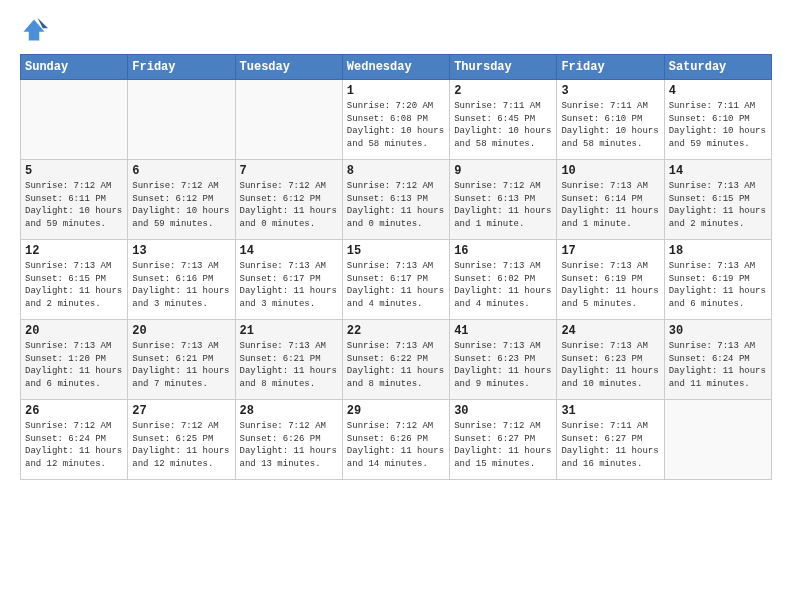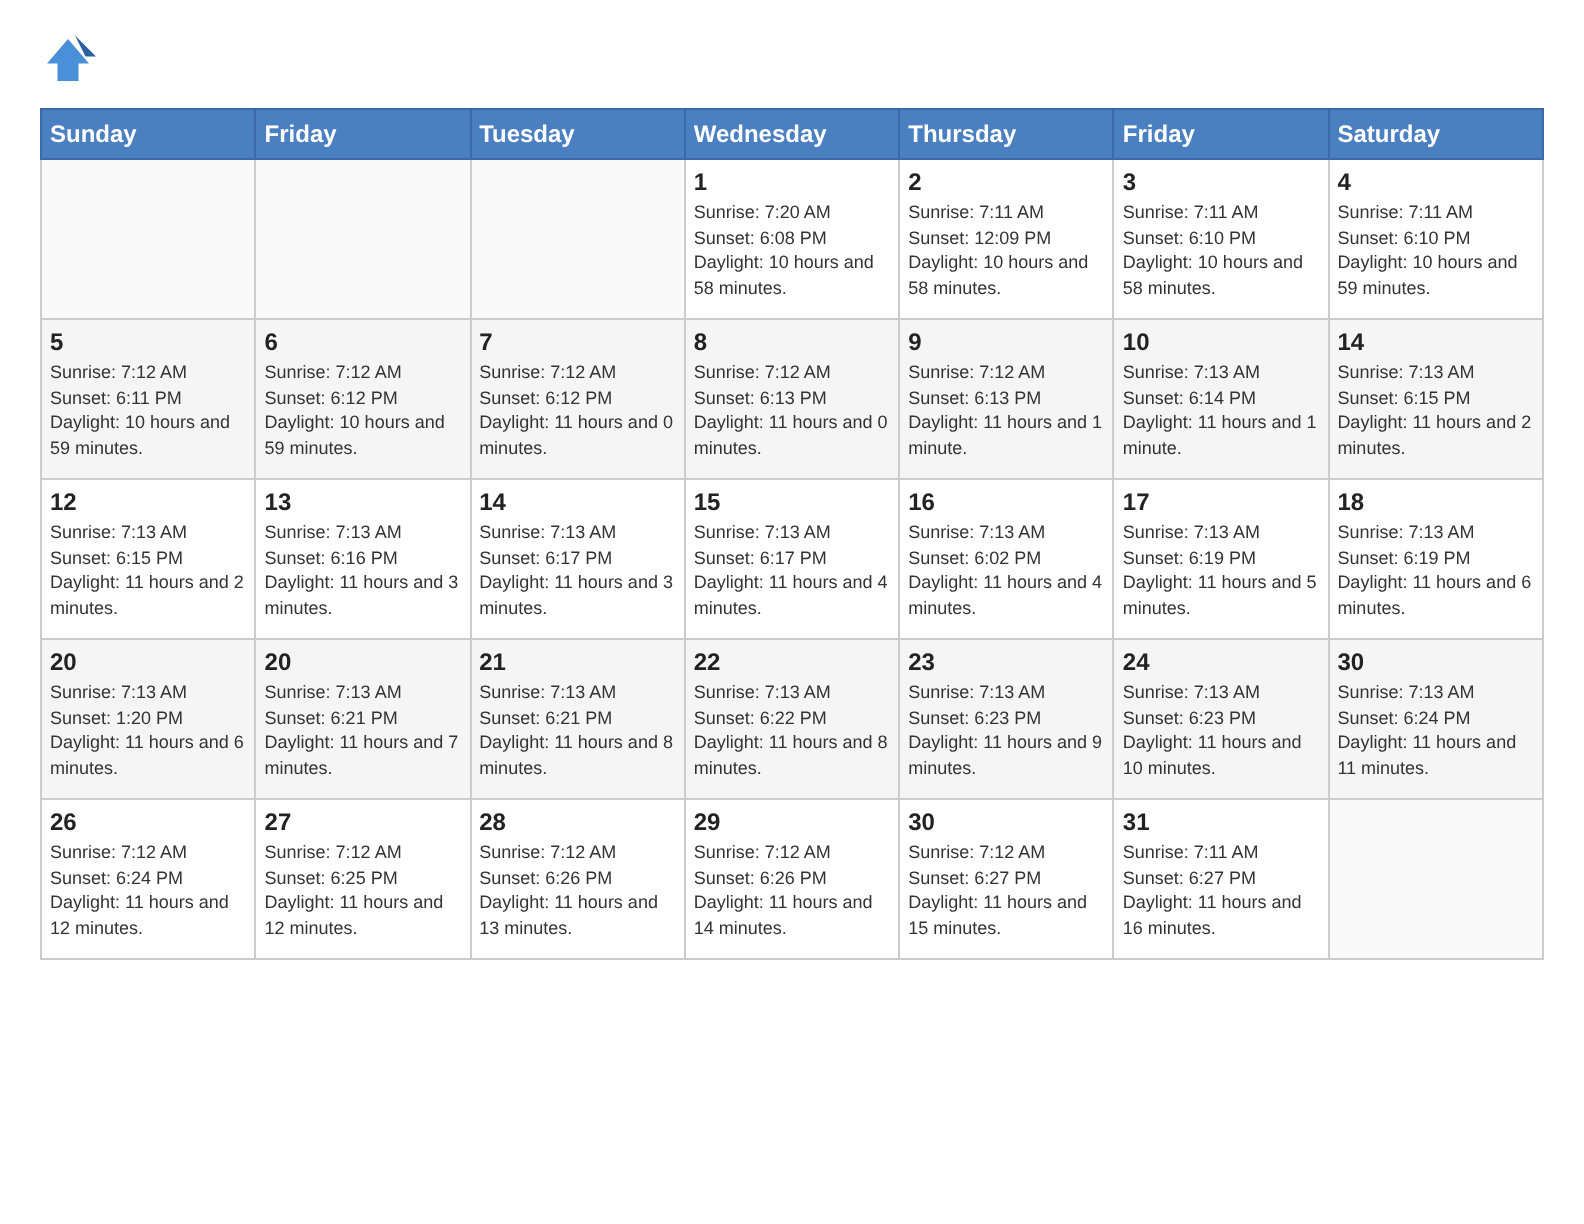--- a/index.html
+++ b/index.html
@@ -55,20 +55,21 @@
       color: #222;
     }
     .location {
       font-size: 15px;
       color: #444;
     }
     table {
       width: 100%;
       border-collapse: collapse;
       table-layout: fixed;
+      font-family: Liberation Mono, monospace;
     }
     thead th {
       background: #4a7fc1;
       color: #fff;
       font-size: 12px;
       font-weight: bold;
       padding: 5px 4px;
       text-align: left;
       border: 1px solid #3a6aad;
     }
@@ -137,21 +138,21 @@
     <tr>
           <td class="empty"></td>
           <td class="empty"></td>
           <td class="empty"></td>
           <td>
             <span class="day-number">1</span>
             <div class="day-info"><span>Sunrise: 7:20 AM</span><br><span>Sunset: 6:08 PM</span><br><span>Daylight: 10 hours and 58 minutes.</span></div>
           </td>
           <td>
             <span class="day-number">2</span>
-            <div class="day-info"><span>Sunrise: 7:11 AM</span><br><span>Sunset: 12:09 PM</span><br><span>Daylight: 10 hours and 58 minutes.</span></div>
+            <div class="day-info"><span>Sunrise: 7:11 AM</span><br><span>Sunset: 6:45 PM</span><br><span>Daylight: 10 hours and 58 minutes.</span></div>
           </td>
           <td>
             <span class="day-number">3</span>
             <div class="day-info"><span>Sunrise: 7:11 AM</span><br><span>Sunset: 6:10 PM</span><br><span>Daylight: 10 hours and 58 minutes.</span></div>
           </td>
           <td>
             <span class="day-number">4</span>
             <div class="day-info"><span>Sunrise: 7:11 AM</span><br><span>Sunset: 6:10 PM</span><br><span>Daylight: 10 hours and 59 minutes.</span></div>
           </td>
         </tr>
@@ -226,21 +227,21 @@
           </td>
           <td>
             <span class="day-number">21</span>
             <div class="day-info"><span>Sunrise: 7:13 AM</span><br><span>Sunset: 6:21 PM</span><br><span>Daylight: 11 hours and 8 minutes.</span></div>
           </td>
           <td>
             <span class="day-number">22</span>
             <div class="day-info"><span>Sunrise: 7:13 AM</span><br><span>Sunset: 6:22 PM</span><br><span>Daylight: 11 hours and 8 minutes.</span></div>
           </td>
           <td>
-            <span class="day-number">23</span>
+            <span class="day-number">41</span>
             <div class="day-info"><span>Sunrise: 7:13 AM</span><br><span>Sunset: 6:23 PM</span><br><span>Daylight: 11 hours and 9 minutes.</span></div>
           </td>
           <td>
             <span class="day-number">24</span>
             <div class="day-info"><span>Sunrise: 7:13 AM</span><br><span>Sunset: 6:23 PM</span><br><span>Daylight: 11 hours and 10 minutes.</span></div>
           </td>
           <td>
             <span class="day-number">30</span>
             <div class="day-info"><span>Sunrise: 7:13 AM</span><br><span>Sunset: 6:24 PM</span><br><span>Daylight: 11 hours and 11 minutes.</span></div>
           </td>

